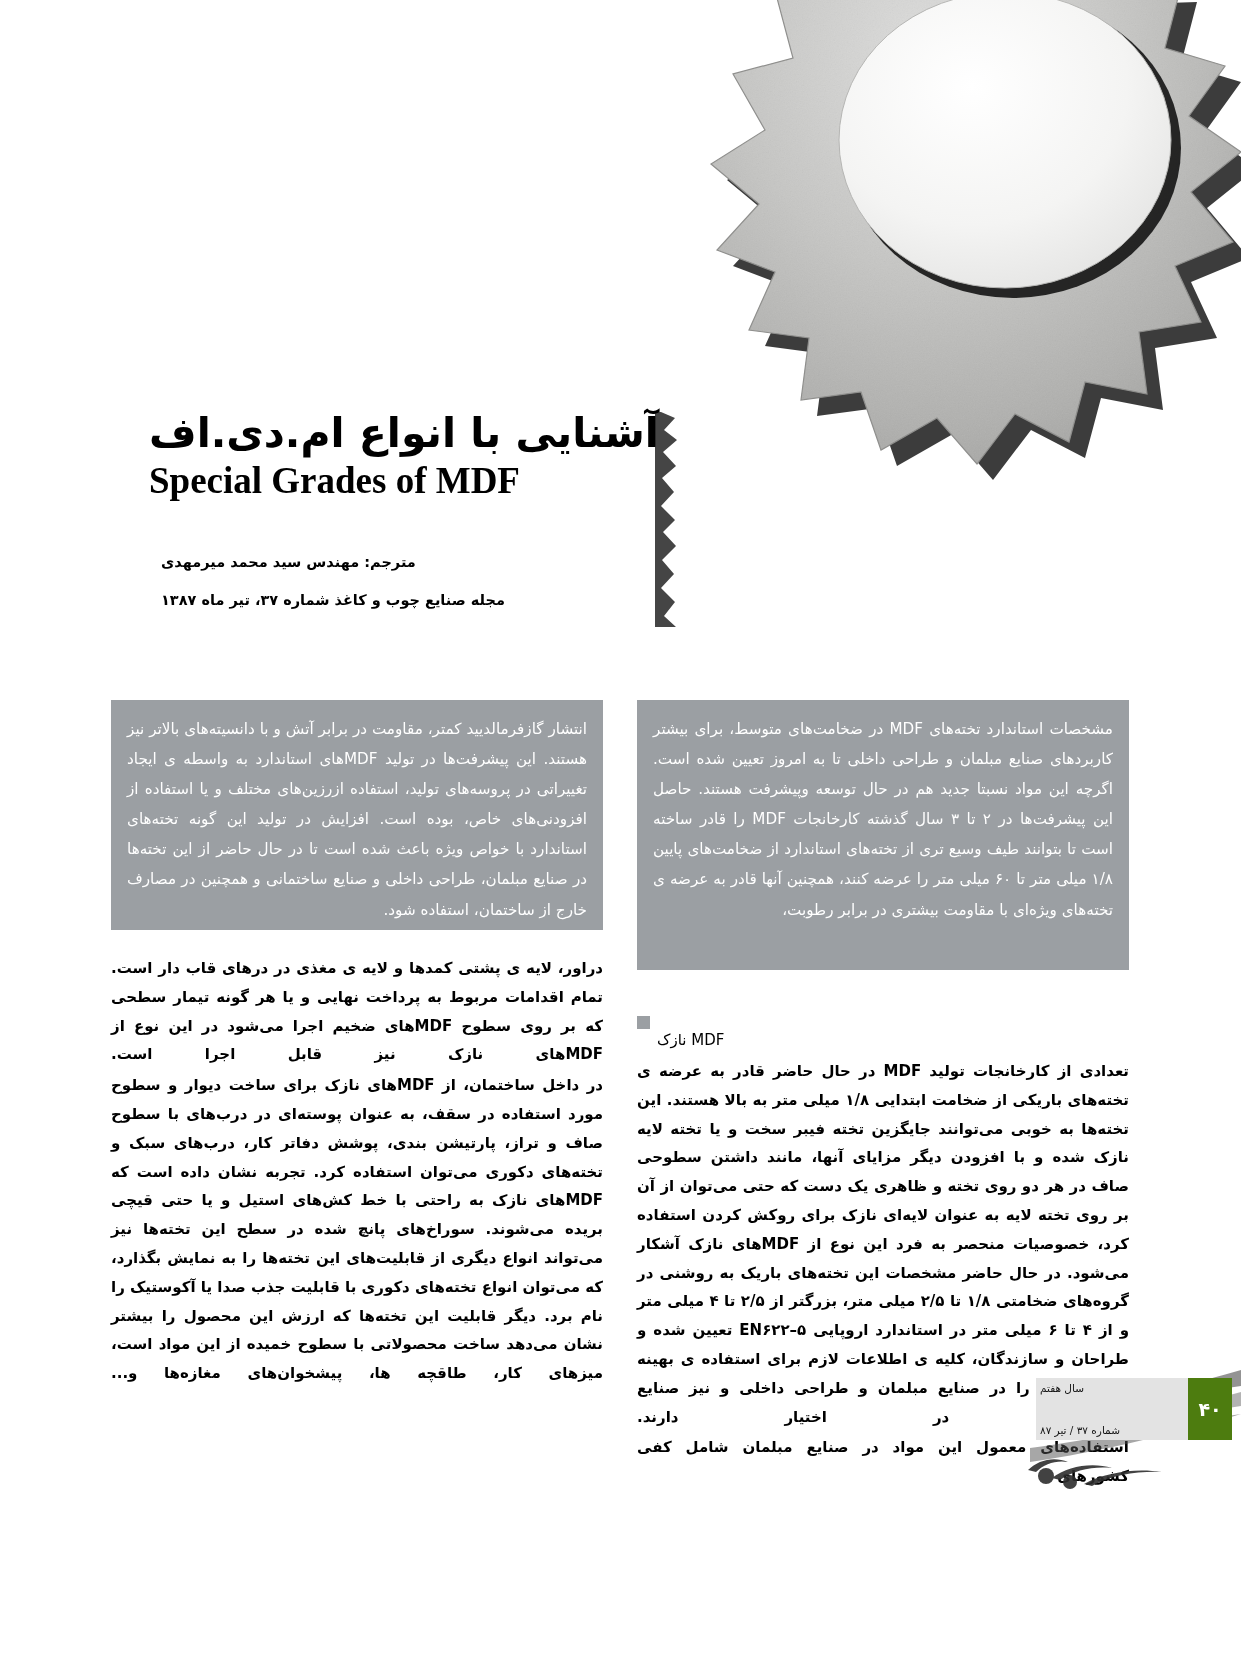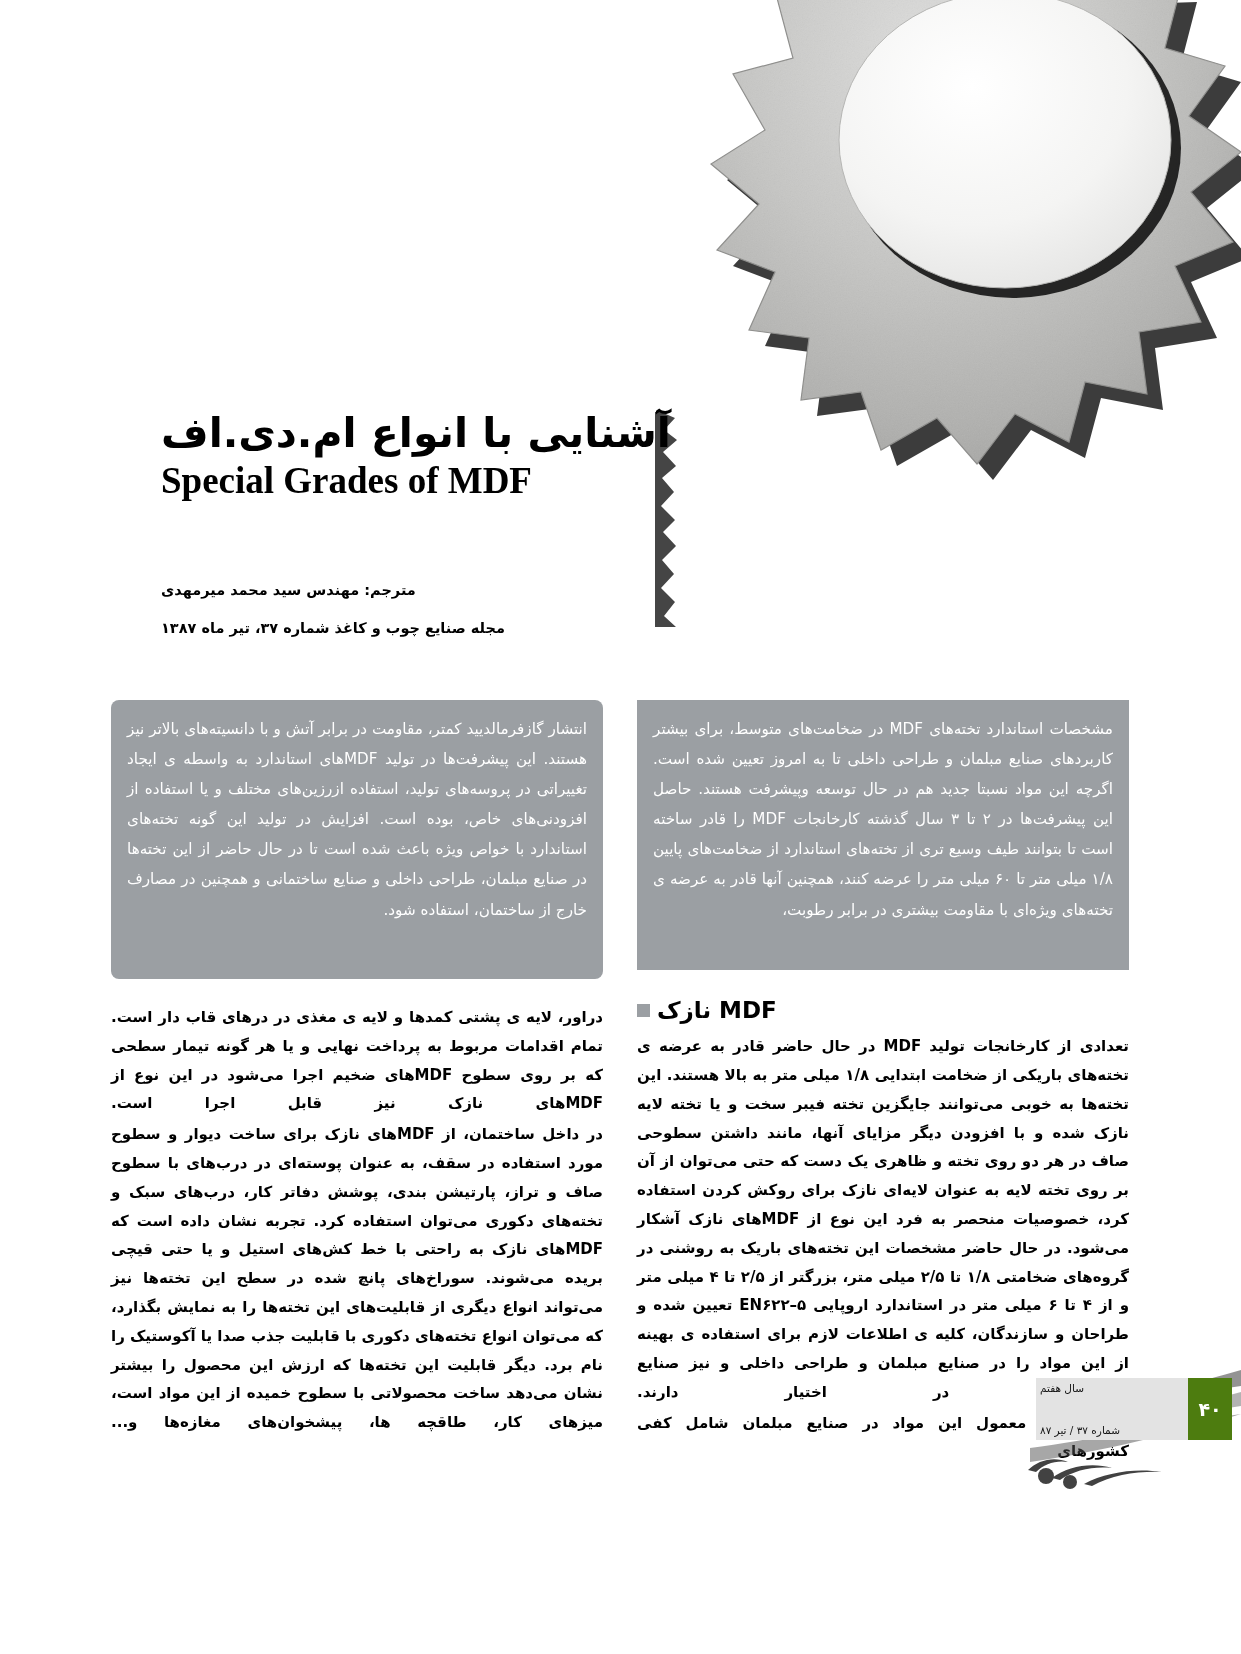--- a/index.html
+++ b/index.html
@@ -26,21 +26,21 @@
     height: 560px;
     overflow: hidden;
     pointer-events: none;
   }
   .hero svg { display: block; }
 
   
   .masthead {
     position: absolute;
     top: 408px;
-    right: 560px;
+    right: 572px;
     width: 520px;
     text-align: left;
     direction: rtl;
   }
   .title-fa {
     font-size: 41px;
     font-weight: bold;
     letter-spacing: 0px;
     line-height: 1.22;
     white-space: nowrap;
@@ -63,21 +63,21 @@
   .torn-edge {
     position: absolute;
     top: 412px;
     left: 655px;
     width: 30px;
     height: 215px;
   }
 
   .byline-block {
     position: absolute;
-    top: 580px;
+    top: 552px;
     right: 560px;
     width: 520px;
     text-align: left;
     direction: rtl;
   }
   .byline {
     font-size: 14.5px;
     font-weight: bold;
     margin: 0 0 18px 0;
     line-height: 1.4;
@@ -115,44 +115,45 @@
     padding: 14px 16px 16px 16px;
     box-sizing: border-box;
     font-size: 15.2px;
     line-height: 1.98;
     text-align: justify;
     text-align-last: right;
     direction: rtl;
     margin-bottom: 24px;
   }
   .col-right .intro-box { height: 270px; }
-  .col-left  .intro-box { height: 279px; border-radius: 8px; }
+  .col-left  .intro-box { height: 230px; }
 
   
   .section-head {
     display: flex;
     flex-direction: row-reverse;
     justify-content: flex-start;
     align-items: center;
     gap: 7px;
     margin: 6px 0 6px 0;
     direction: rtl;
   }
   .bullet-square {
     width: 13px;
     height: 13px;
     background: #9b9fa3;
     flex: 0 0 auto;
     display: inline-block;
   }
   .section-head-text {
-    font-size: 23px;
-    font-weight: bold;
+    font-size: 15px;
+    font-weight: normal;
     line-height: 1.4;
     white-space: nowrap;
+    margin-top: 36px;
   }
 
   p.body {
     font-size: 15px;
     line-height: 1.92;
     text-align: justify;
     text-align-last: right;
     direction: rtl;
     margin: 0 0 2px 0;
     text-indent: 0;

